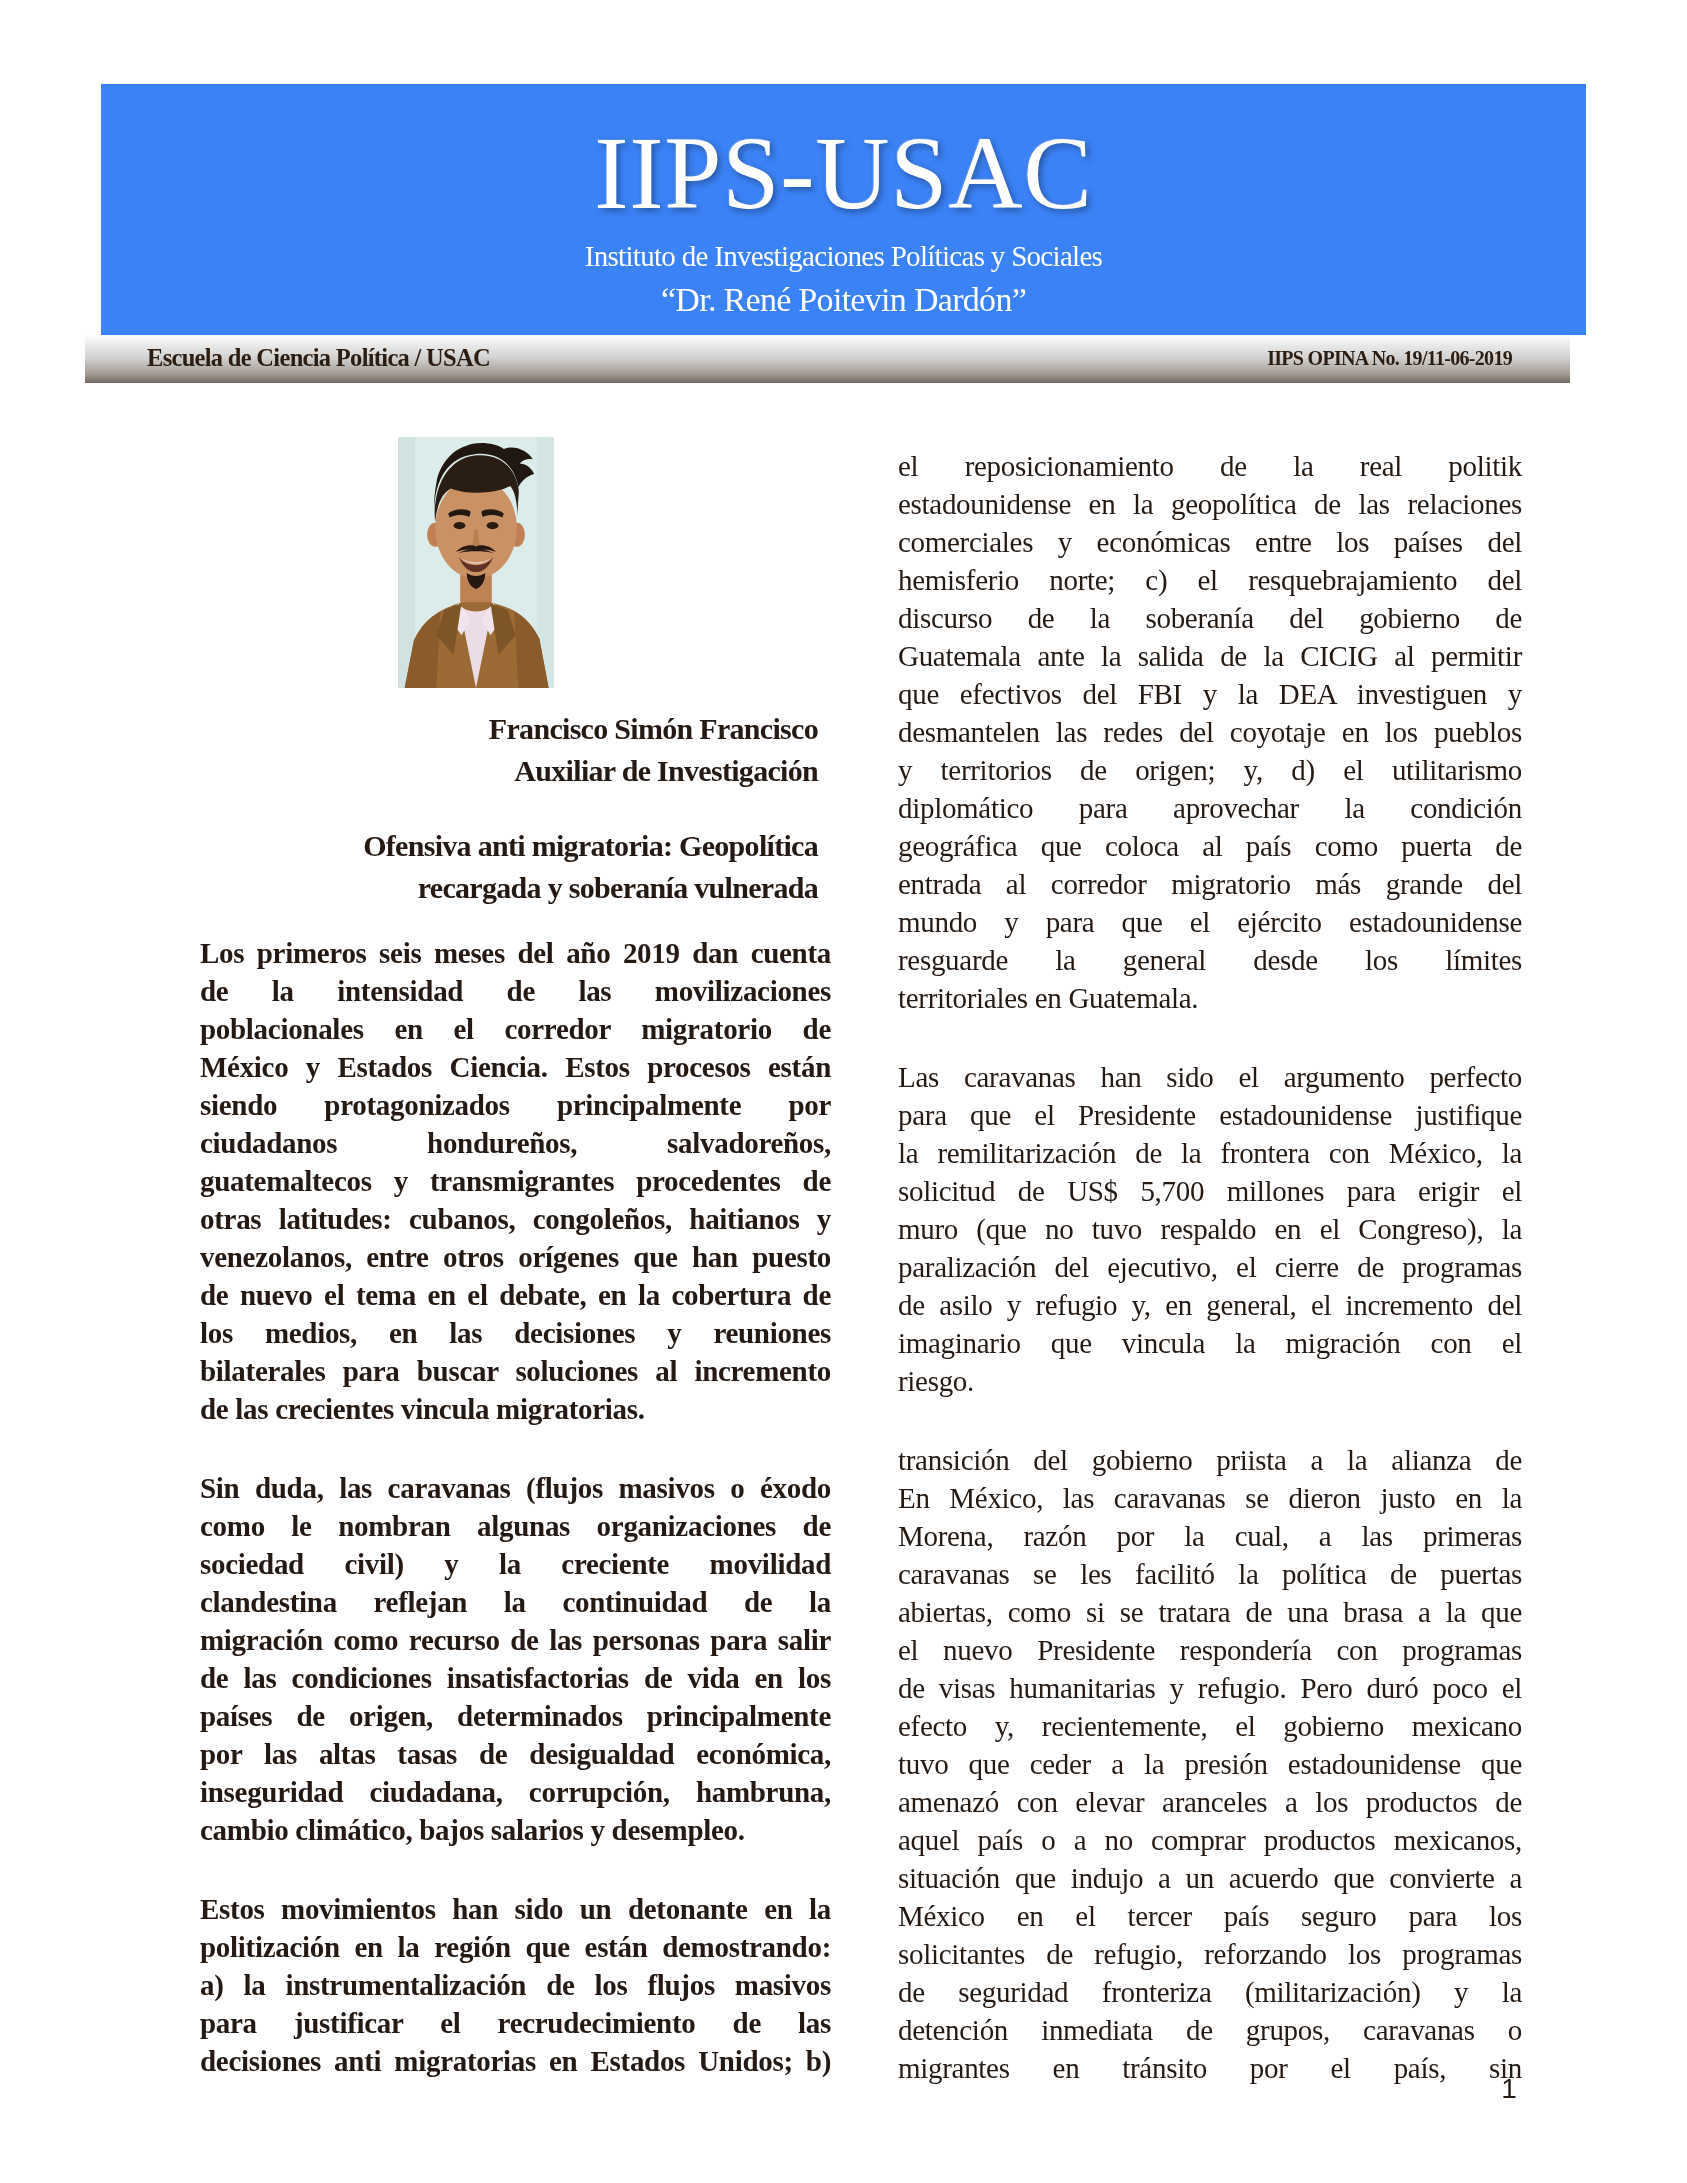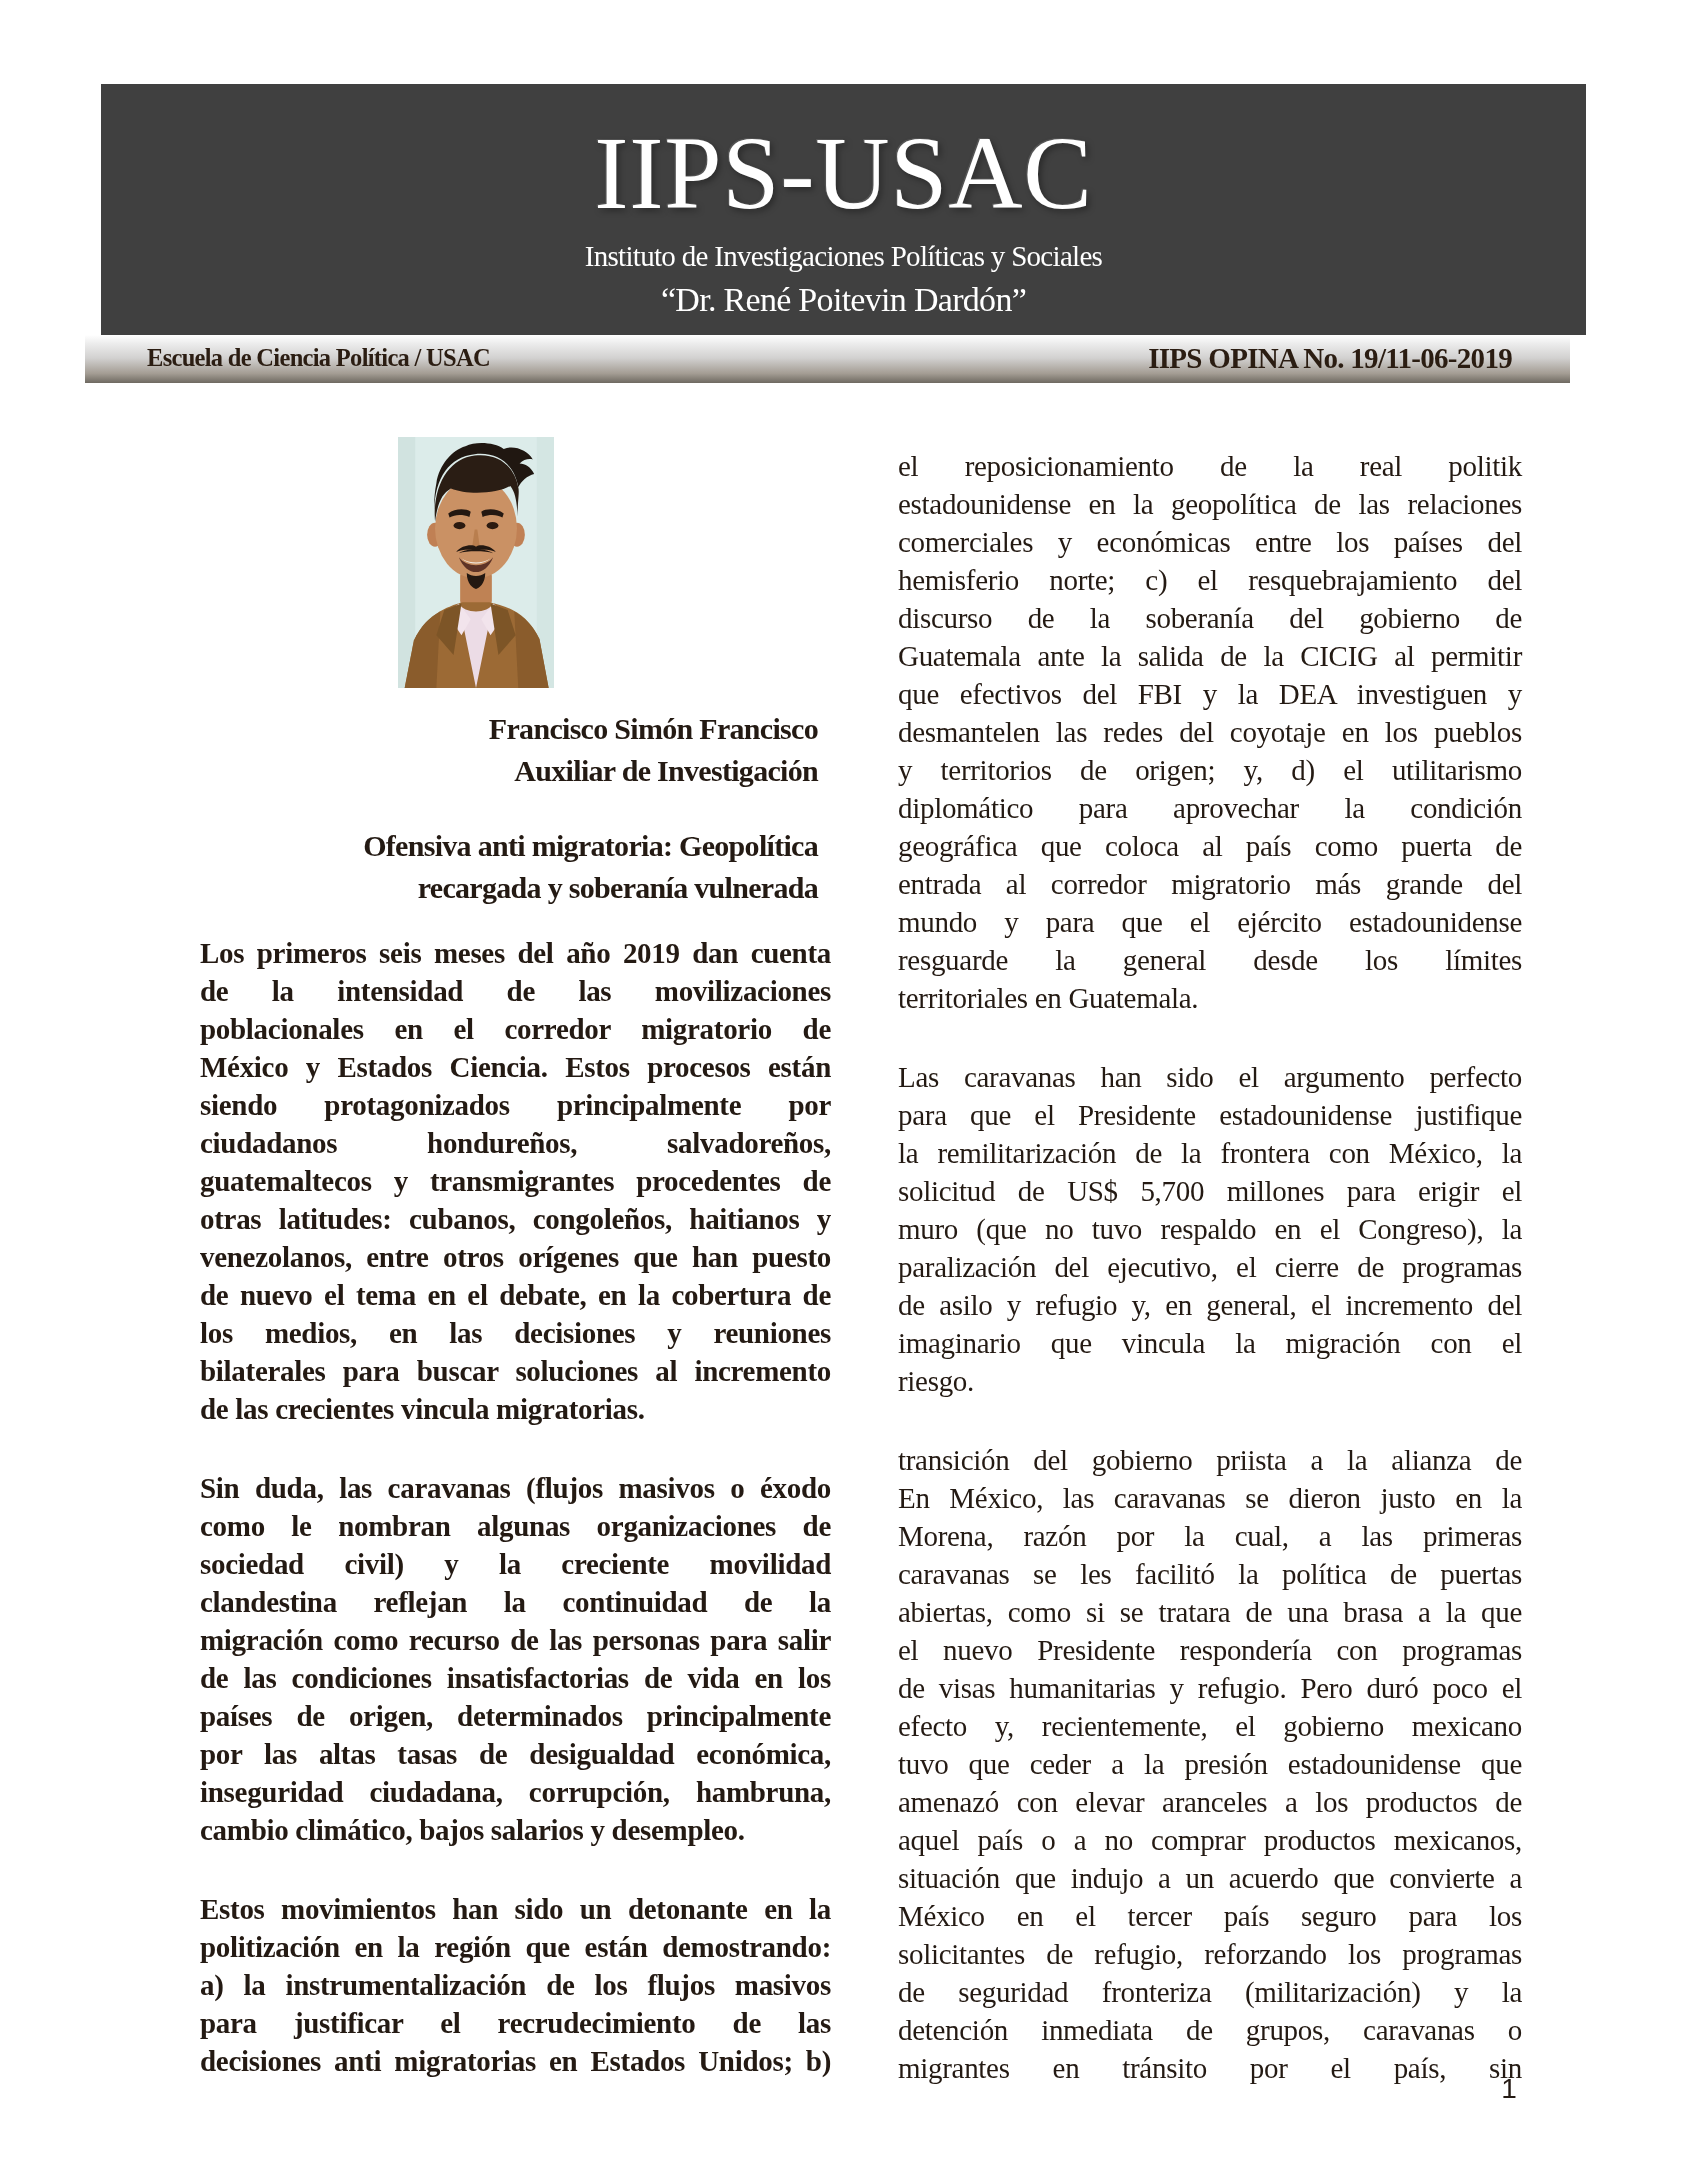--- a/index.html
+++ b/index.html
@@ -26,21 +26,21 @@
   .infobar{
     position:absolute;left:85px;top:335px;width:1485px;height:48px;
     background:linear-gradient(to bottom,#ffffff 0%,#ececec 18%,#d2d1d0 48%,#a49d94 80%,#6e6961 100%);
   }
   .infobar-left{
     position:absolute;left:62px;top:0;height:48px;line-height:46px;
     font-weight:bold;font-size:24.5px;color:#2b1d12;letter-spacing:-0.7px;
   }
   .infobar-right{
     position:absolute;right:58px;top:0;height:48px;line-height:46px;
-    font-weight:bold;font-size:29px;color:#2b1d12;letter-spacing:-0.7px;
+    font-weight:bold;font-size:20px;color:#2b1d12;letter-spacing:-0.7px;
   }
   
   .photo{position:absolute;left:398px;top:437px;width:156px;height:251px;}
   .photo svg{display:block;width:100%;height:100%;}
   
   .author-block{
     position:absolute;left:187px;top:708px;width:631px;text-align:right;
     font-weight:bold;font-size:30px;line-height:42px;letter-spacing:-0.7px;
   }
   .article-title{
@@ -59,21 +59,21 @@
   .line.last{text-align-last:left;}
   
   .pagenum{
     position:absolute;left:1489px;top:2073px;width:40px;text-align:center;
     font-family:"Liberation Sans", sans-serif;font-size:28px;color:#241a13;
   }
 </style>
 </head>
 <body>
 
-<div class="banner" style="background: #404040; color: rgb(255, 255, 255);">
+<div class="banner" style="background: #3b82f6; color: rgb(255, 255, 255);">
   <div class="banner-title">IIPS-USAC</div>
   <div class="banner-subtitle">Instituto de Investigaciones Políticas y Sociales</div>
   <div class="banner-hall">“Dr. René Poitevin Dardón”</div>
 </div>
 
 <div class="infobar">
   <span class="infobar-left">Escuela de Ciencia Política / USAC</span>
   <span class="infobar-right">IIPS OPINA No. 19/11-06-2019</span>
 </div>
 

